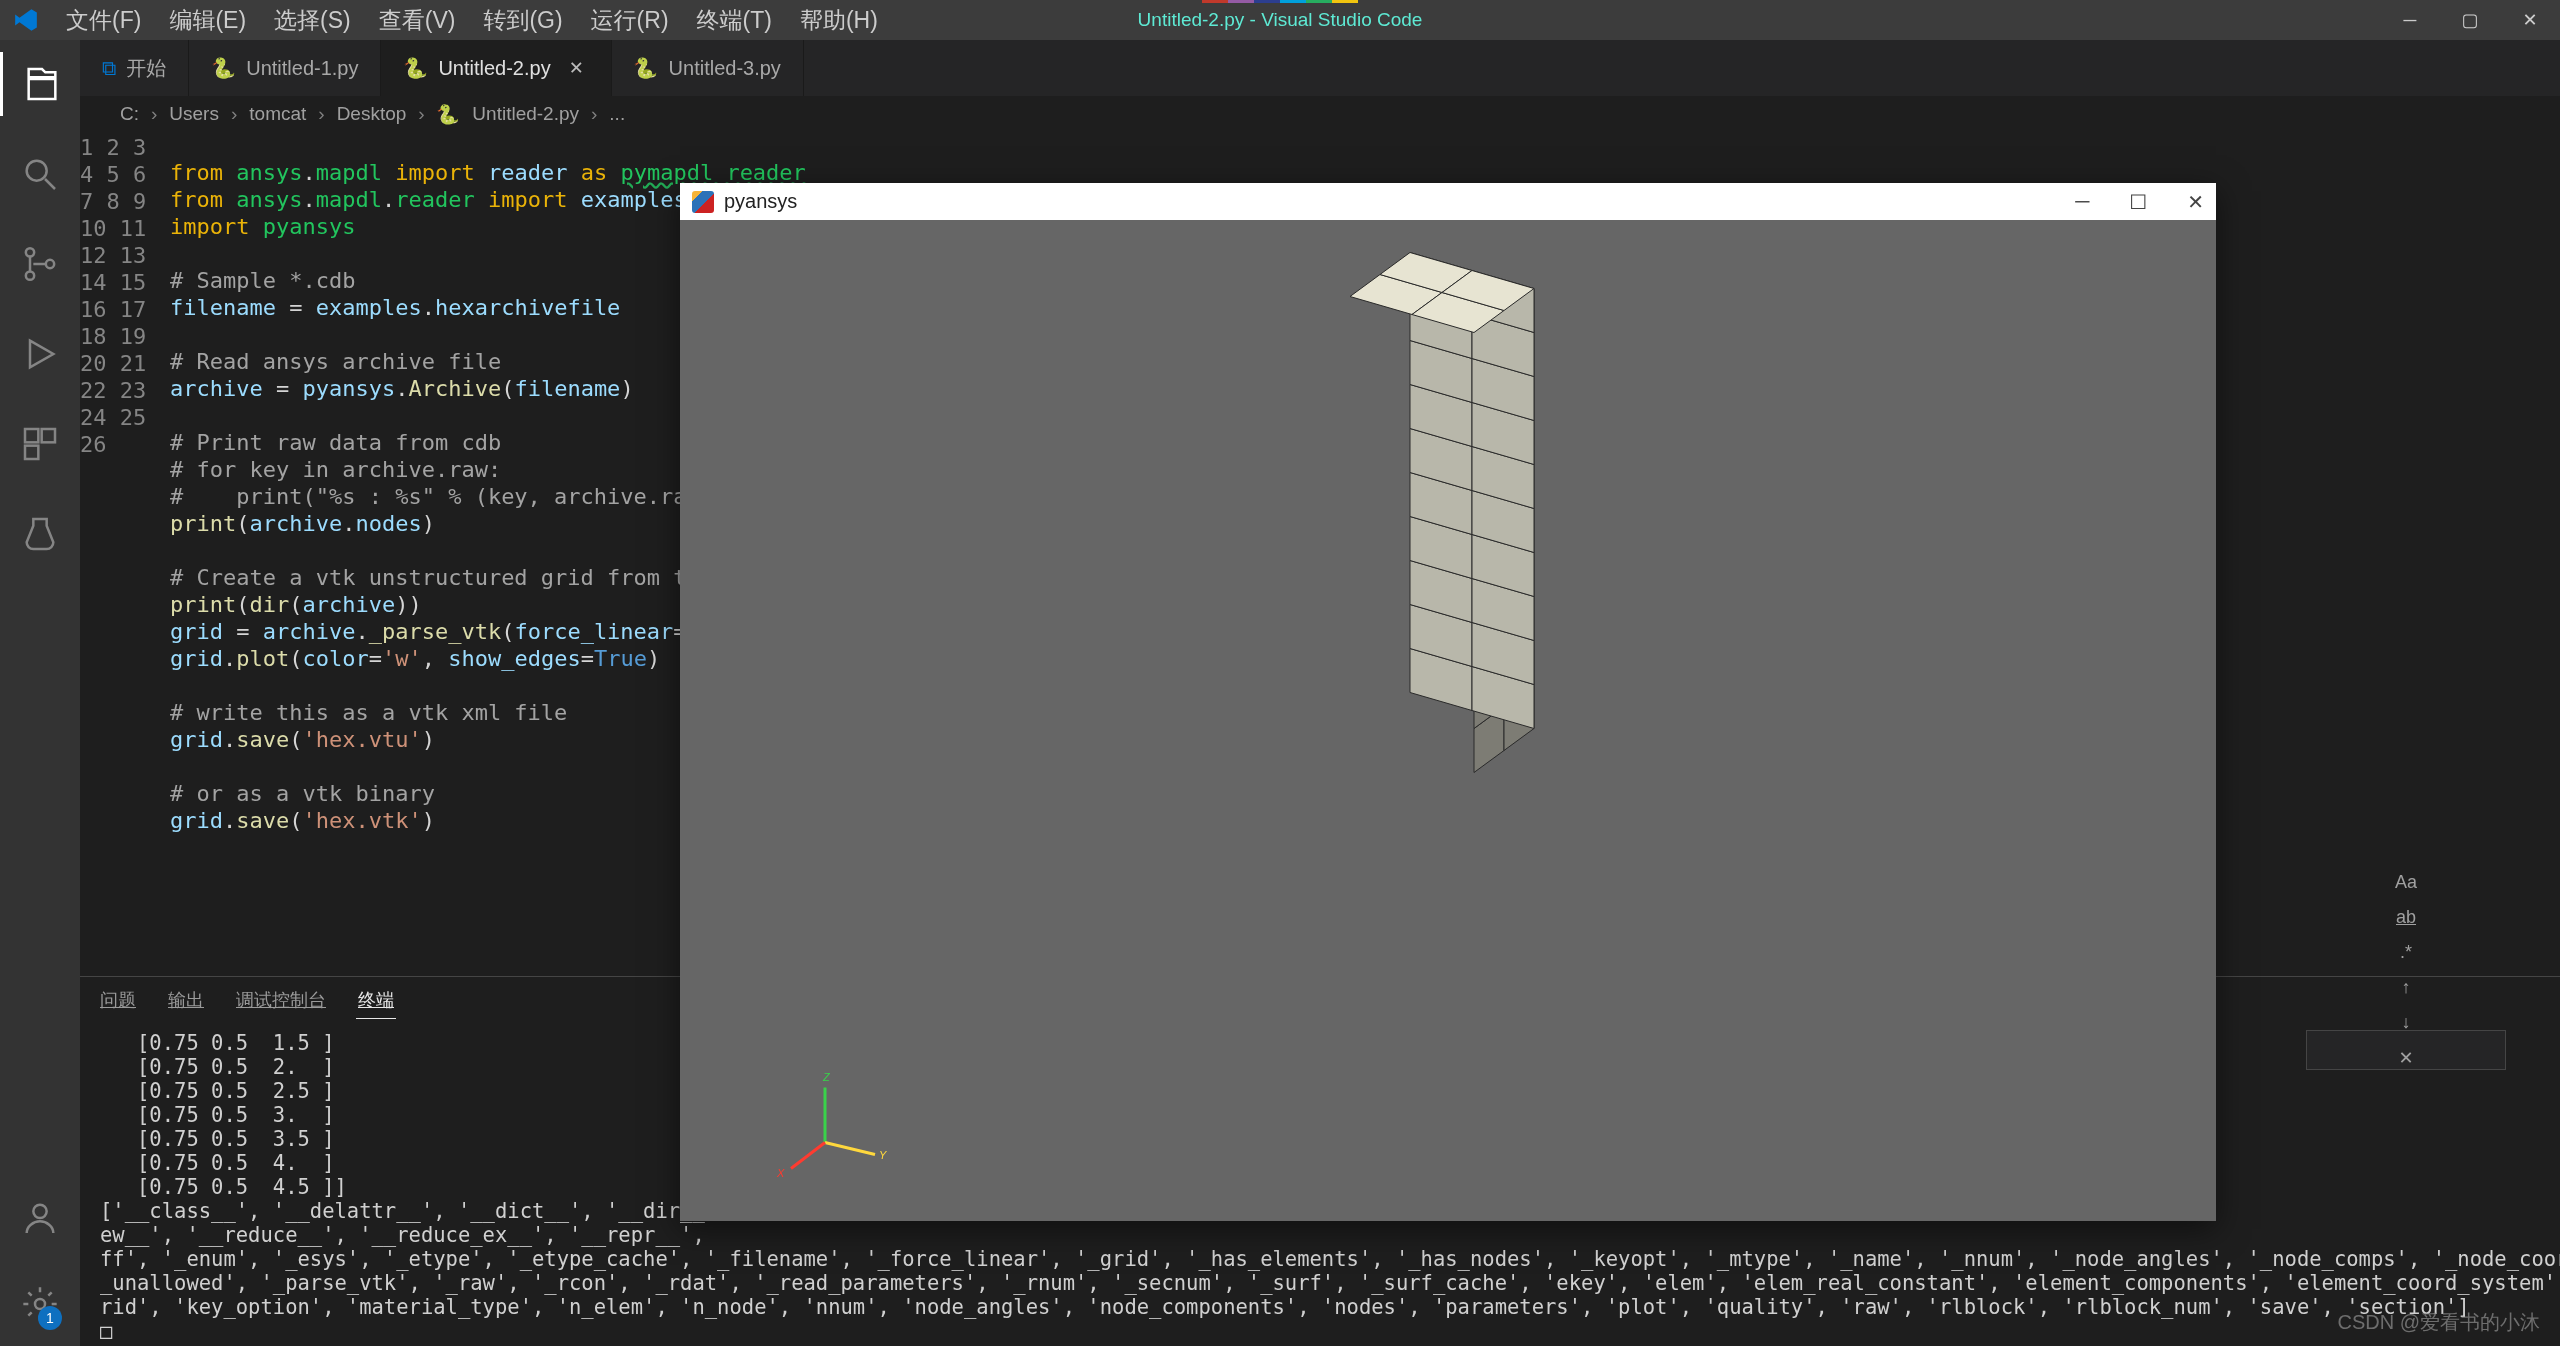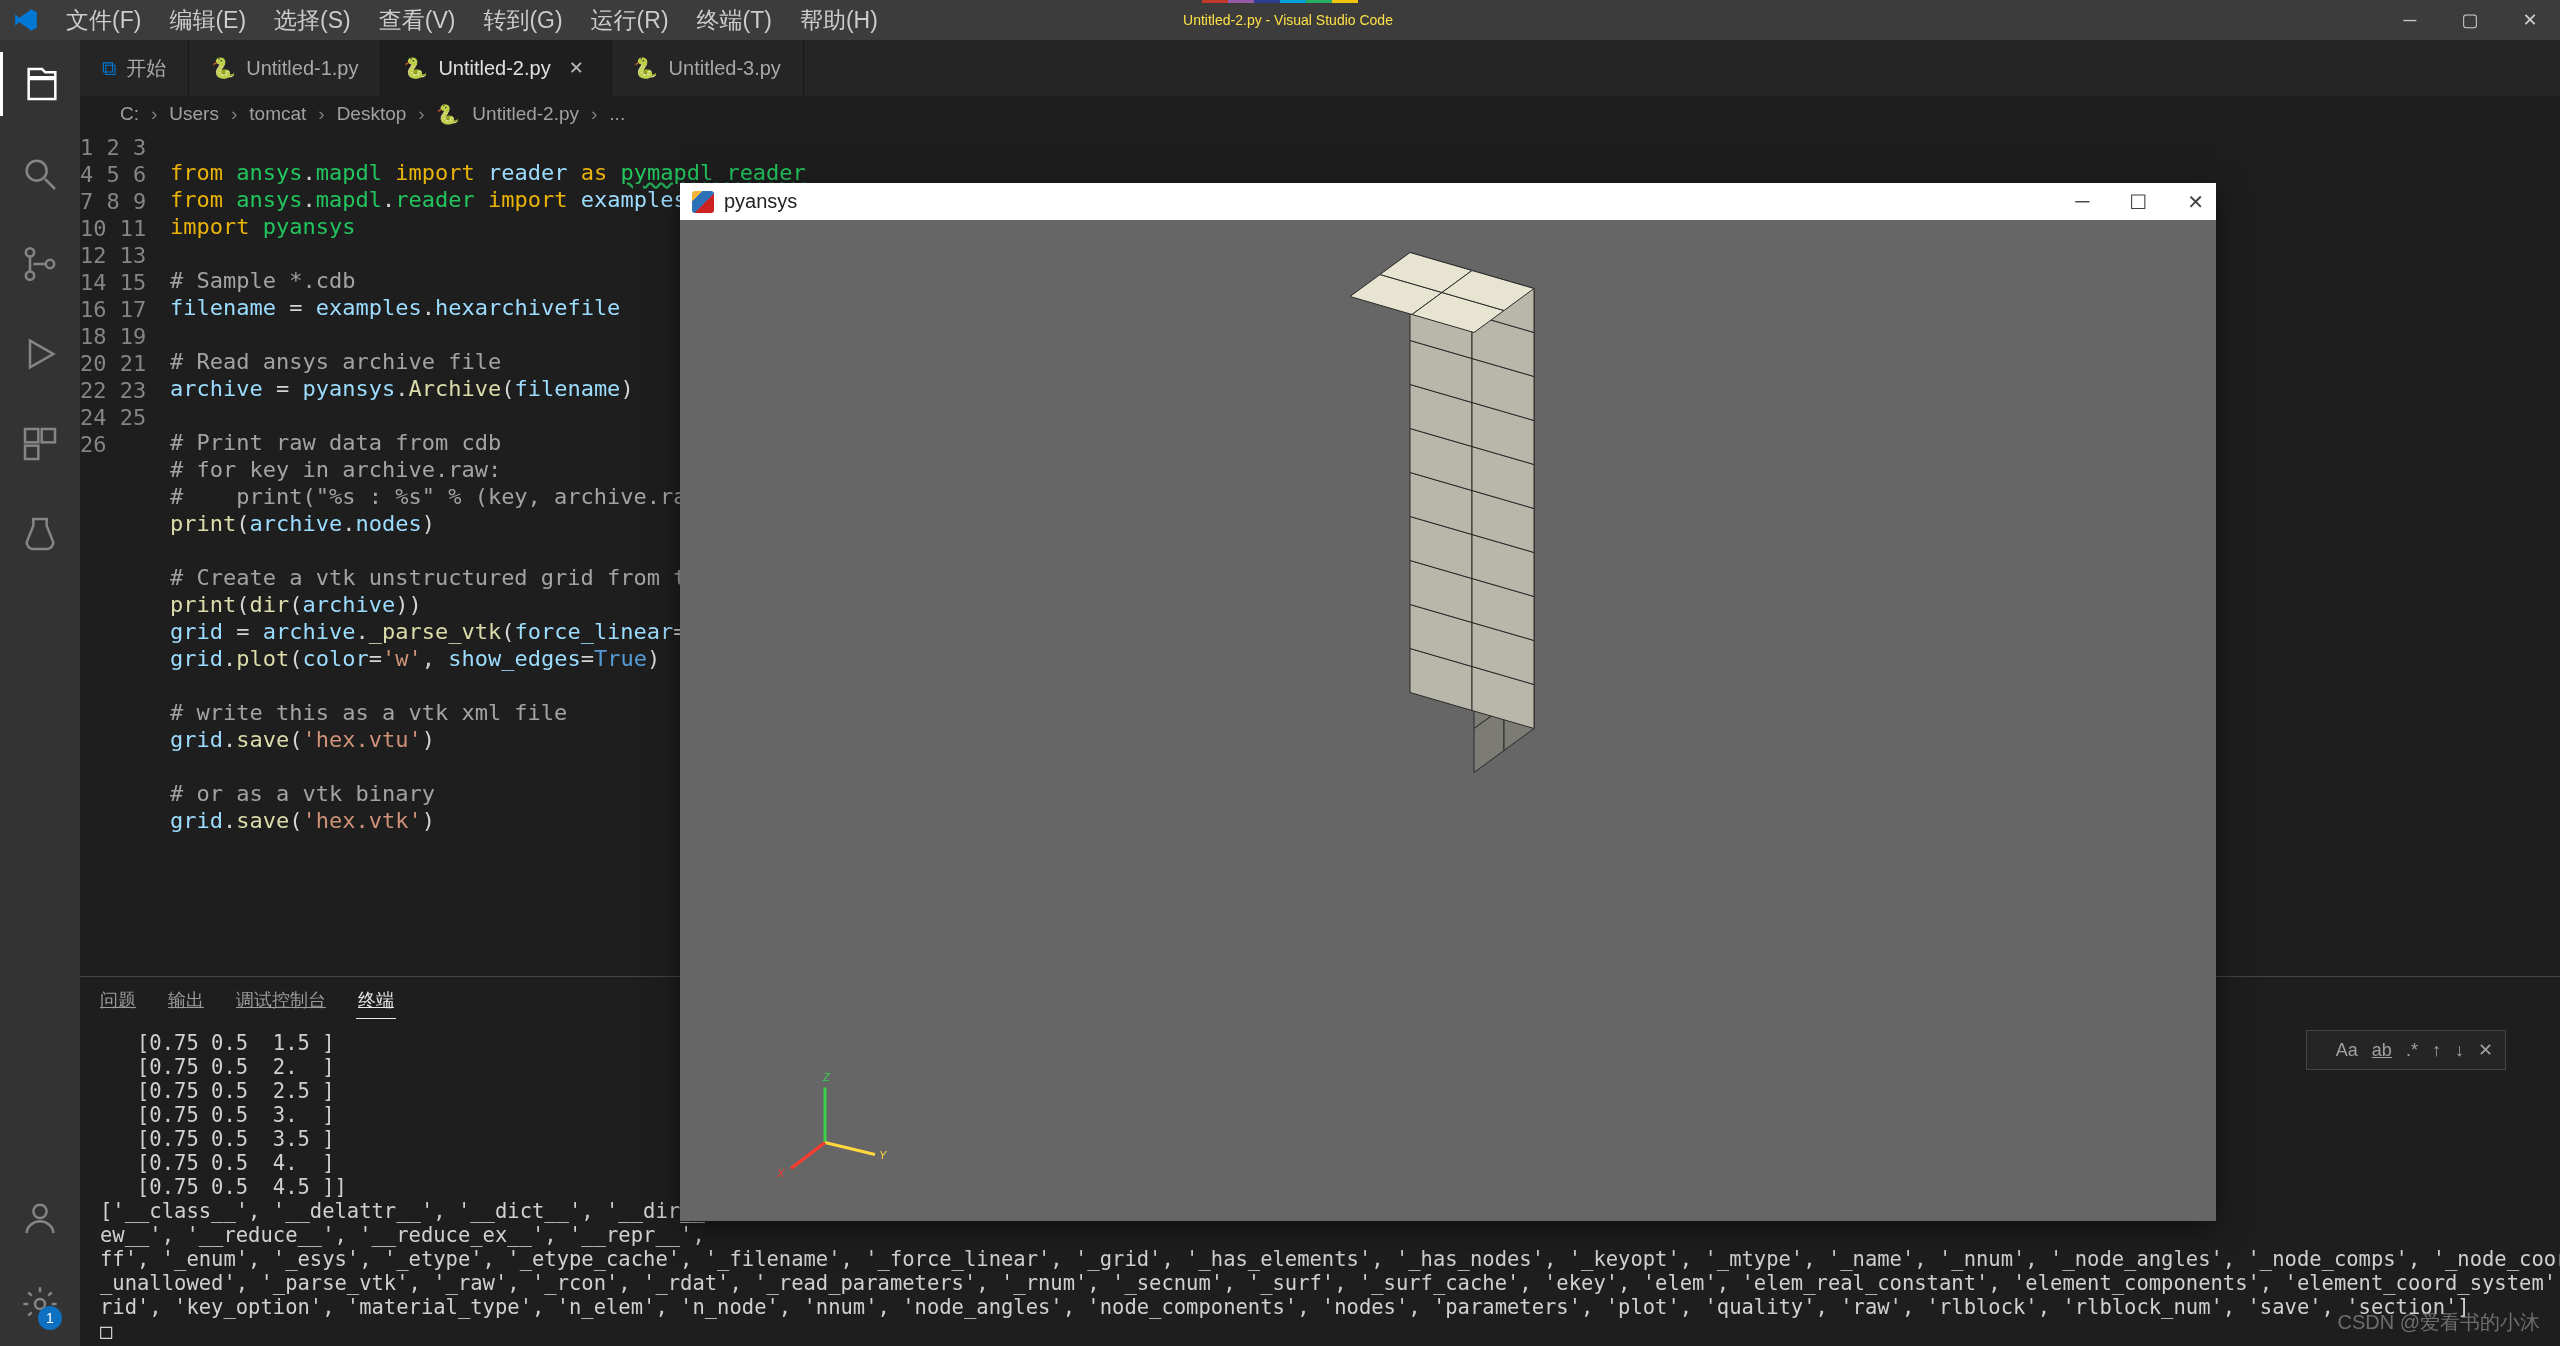--- a/index.html
+++ b/index.html
@@ -17,21 +17,21 @@
 .title-bar {
   height: 40px;
   background: #3c3c3c;
   display: flex;
   align-items: center;
   position: relative;
 }
 .title-bar .logo { width: 52px; display:flex; justify-content:center; }
 .title-bar .menus { display:flex; gap:0; }
 .title-bar .menu-item { padding: 6px 14px; font-size: 23px; color:#ccc; }
-.title-bar .app-title { position:absolute; left:50%; transform:translateX(-50%); color:#fde047; font-size:14px;margin-left:8px; }
+.title-bar .app-title { position:absolute; left:50%; transform:translateX(-50%); color:#5eead4; font-size:19px; }
 .title-bar .win-controls { position:absolute; right:0; display:flex; }
 .title-bar .win-btn { width:60px; height:40px; display:flex; align-items:center; justify-content:center; color:#ccc; font-size:18px; }
 .top-colorbar { position:absolute; top:0; left:50%; transform:translateX(-50%); display:flex; height:3px;}
 .top-colorbar span{display:block;height:3px;}
 
 .workbench { display:flex; height:calc(100% - 40px); }
 .activity-bar { width:80px; background:#333; display:flex; flex-direction:column; align-items:center; padding-top:12px; gap:26px; position:relative;}
 .activity-bar .act { width:80px; height:64px; display:flex; align-items:center; justify-content:center; position:relative;}
 .activity-bar .act svg{width:40px;height:40px;stroke:#858585;fill:none;stroke-width:1.5;}
 .activity-bar .act.selected{border-left:3px solid #fff;}
@@ -62,21 +62,21 @@
 .code .nm{color:#9cdcfe;}
 .code .bi{color:#569cd6;}
 .code .op{color:#d4d4d4;}
 .code .und{text-decoration-line:underline;text-decoration-style:wavy;text-decoration-color:#2a5;}
 
 .panel{height:370px;border-top:1px solid #454545;background:#1e1e1e;display:flex;flex-direction:column;}
 .panel-tabs{height:46px;display:flex;align-items:center;padding:0 18px;gap:28px;font-size:18px;color:#9a9a9a;}
 .panel-tabs .pt{padding:6px 2px;text-decoration:underline;}
 .panel-tabs .pt.active{color:#e8e8e8;border-bottom:1px solid #e8e8e8;}
 .panel-body{flex:1;padding:8px 20px;font-family:Consolas,monospace;font-size:20.5px;line-height:24px;color:#d0d0d0;white-space:pre;overflow:hidden;}
-.search-strip{position:absolute;right:54px;top:1030px;width:200px;height:40px;background:#252526;border:1px solid #454545;display:flex;align-items:center;gap:14px;justify-content:flex-end;padding:0 12px;color:#a0a0a0;font-size:18px;}
+.search-strip{position:absolute;right:54px;top:1030px;width:200px;height:40px;background:#252526;border:1px solid #454545;display:flex;align-items:center;gap:14px;justify-content:flex-end;padding:0 12px;color:#a0a0a0;font-size:18px;flex-direction:column;}
 
 .float-win{position:absolute;left:680px;top:183px;width:1536px;height:1038px;background:#666;box-shadow:0 8px 30px rgba(0,0,0,.5);display:flex;flex-direction:column;}
 .float-win .fw-title{height:42px;background:#fff;display:flex;align-items:center;padding:0 12px;color:#222;font-size:20px;gap:10px;}
 .float-win .fw-title .fw-ico{width:22px;height:22px;background:linear-gradient(135deg,#f7b438 0 25%,#2c72b8 25% 55%, #c22 55% 100%);border-radius:3px;}
 .float-win .fw-controls{margin-left:auto;display:flex;gap:40px;color:#444;font-size:20px;}
 .float-win .fw-canvas{flex:1;position:relative;background:#666;}
 .face{fill:#b8b7aa;stroke:#2a2a2a;stroke-width:1;}
 .face.dark{fill:#7d7c74;}
 .face.light{fill:#e7e4d2;}
 .axis text{font-size:11px;font-style:italic;}

